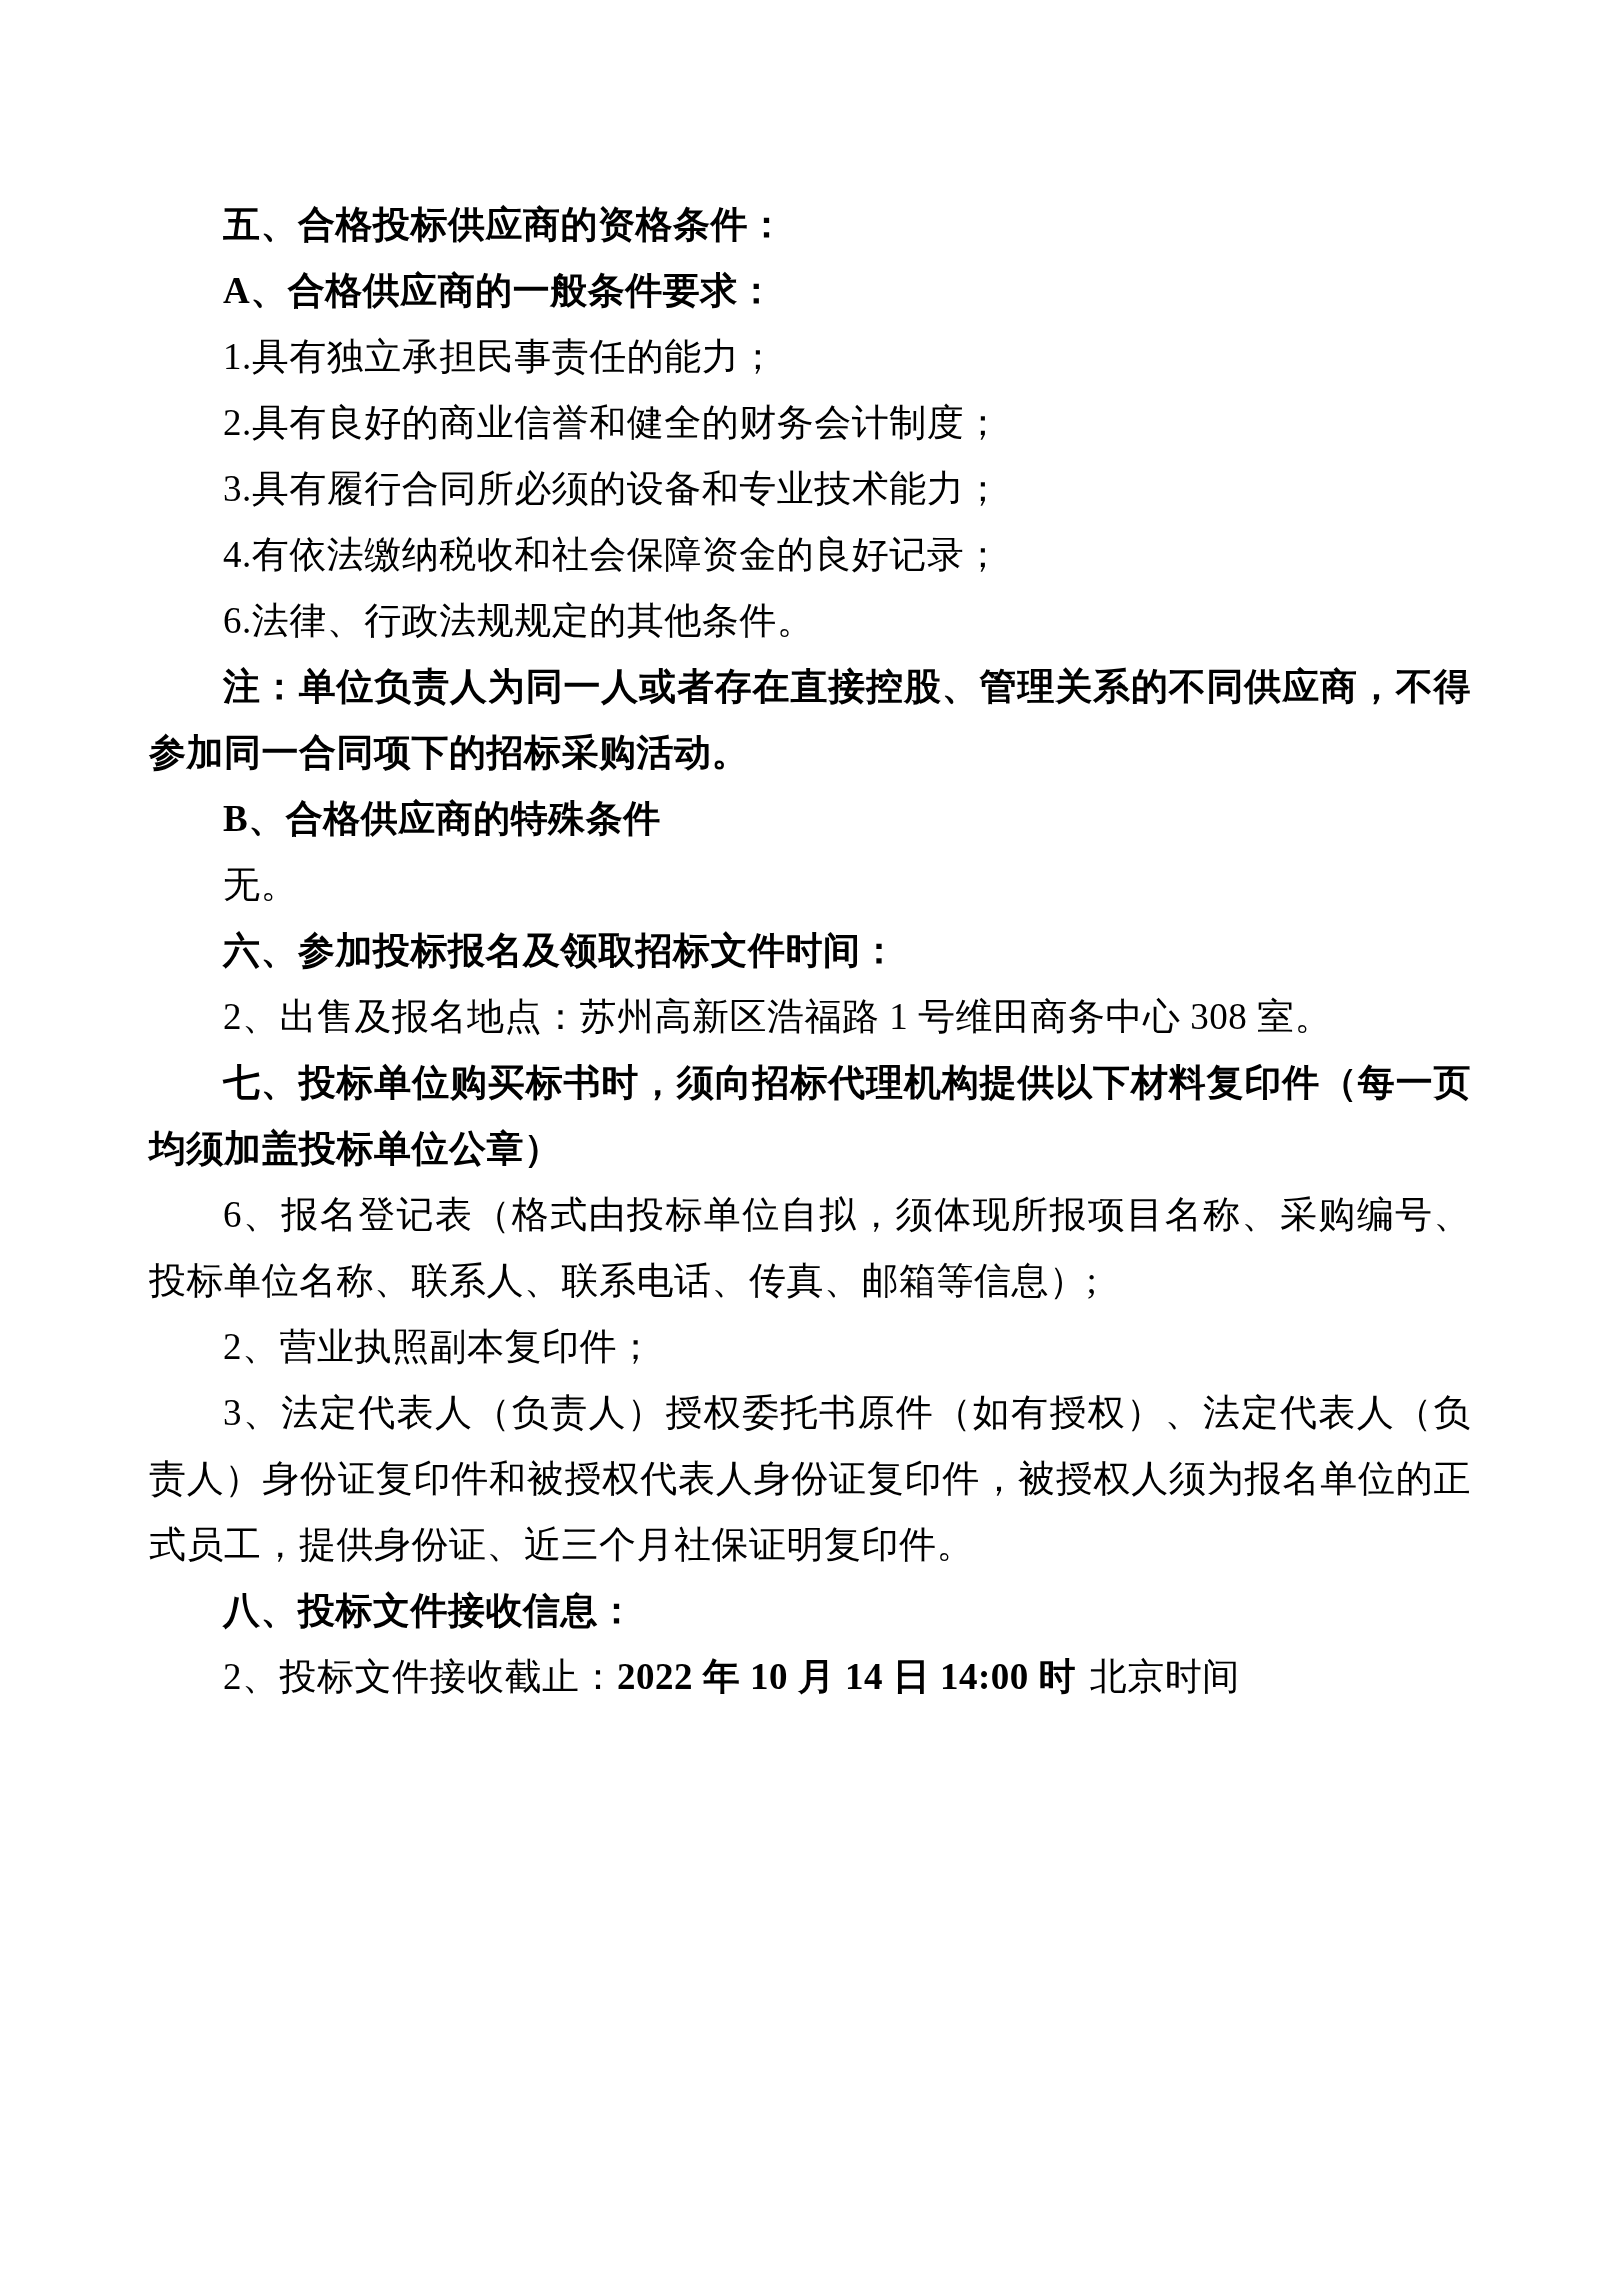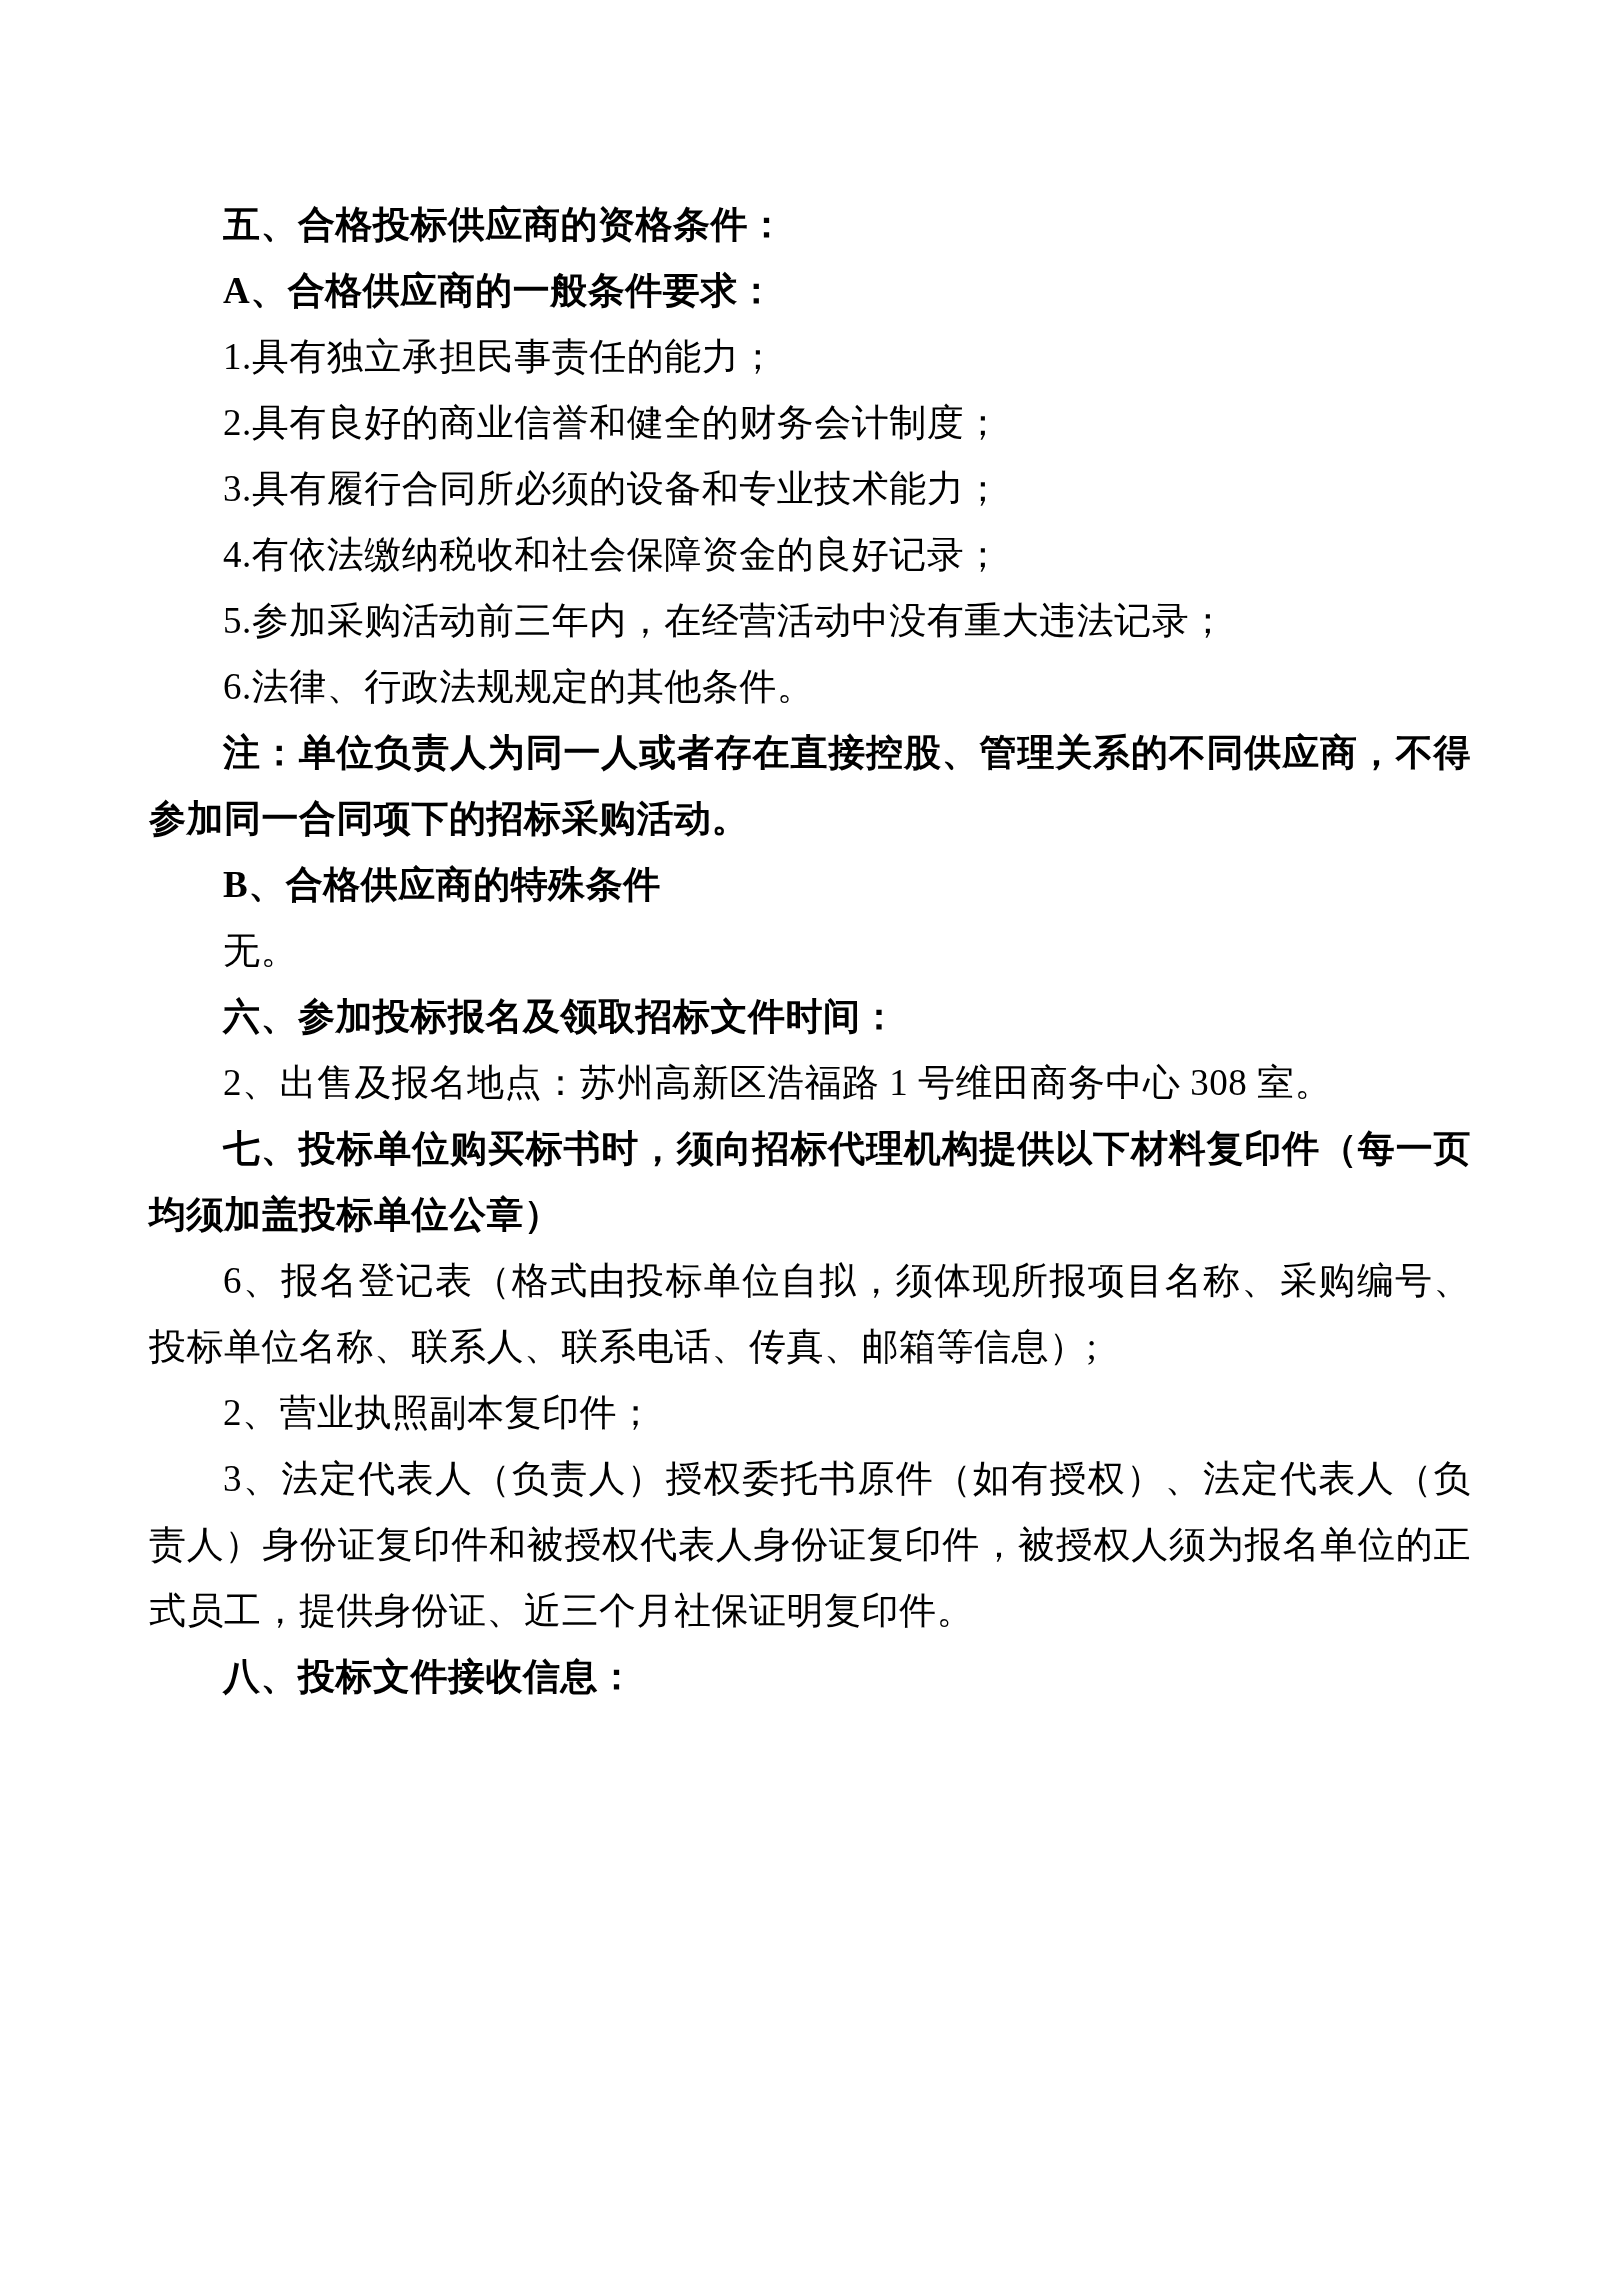--- a/index.html
+++ b/index.html
@@ -57,23 +57,20 @@
   </p>
 
   <p class="para">
     <span>3.具有履行合同所必须的设备和专业技术能力；</span>
   </p>
 
   <p class="para">
     <span>4.有依法缴纳税收和社会保障资金的良好记录；</span>
   </p>
 
-  <p class="para">
-    <span>5.参加采购活动前三年内，在经营活动中没有重大违法记录；</span>
-  </p>
 
   <p class="para">
     <span>6.法律、行政法规规定的其他条件。</span>
   </p>
 
   <p class="para b">
     <span>注：单位负责人为同一人或者存在直接控股、管理关系的不同供应商，不得参加同一合同项下的招标采购活动。</span>
   </p>
 
   <p class="para b">
@@ -108,15 +105,18 @@
 
   <p class="para">
     <span>3、法定代表人（负责人）授权委托书原件（如有授权）、法定代表人（负责人）身份证复印件和被授权代表人身份证复印件，被授权人须为报名单位的正式员工，提供身份证、近三个月社保证明复印件。</span>
   </p>
 
   <p class="para b">
     <span>八、投标文件接收信息：</span>
   </p>
 
 
+  <p class="para">
+    <span>2、投标文件接收截止：</span><span class="b">2022 年 10 月 14 日 14:00 时</span><span class="gap">北京时间</span>
+  </p>
 
 </div>
 
 
 </body></html>

